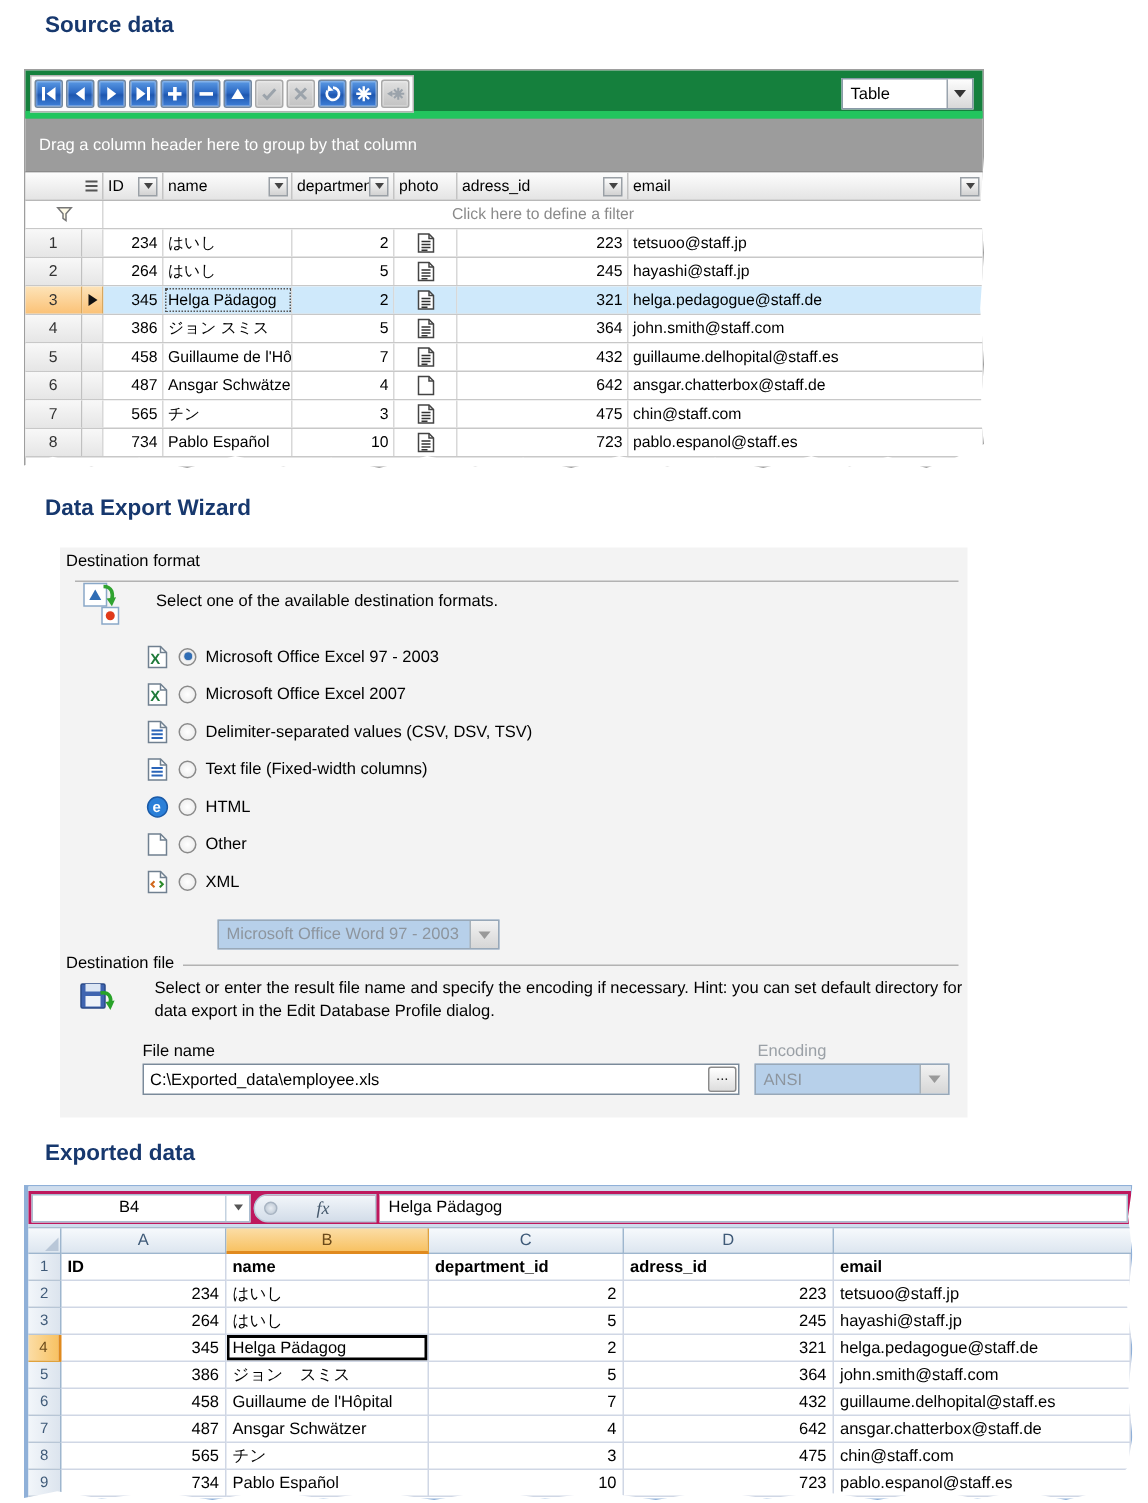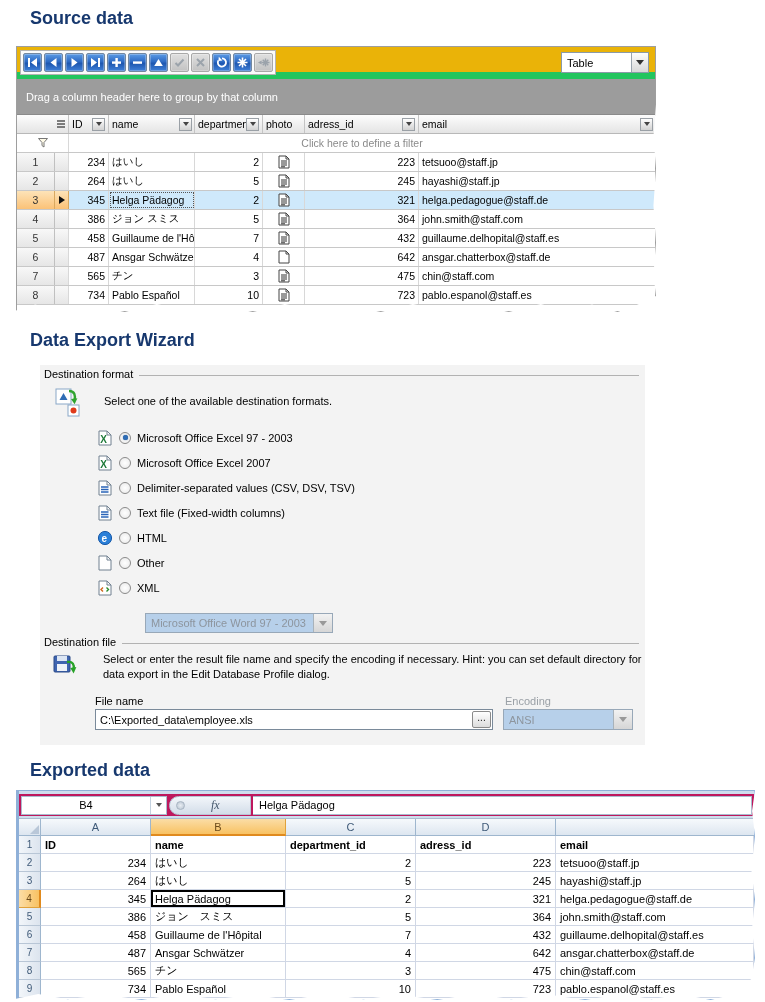--- a/index.html
+++ b/index.html
@@ -1,33 +1,33 @@
 <!DOCTYPE html>
 <html><head>
 <meta charset="utf-8">
 <style>
   * { margin:0; padding:0; box-sizing:border-box; }
   html,body { background:#fff; }
   body { font-family:"Liberation Sans","DejaVu Sans",sans-serif; }
   .page { position:relative; width:765px; height:1002px; background:#fff; overflow:hidden; }
 
-  .section-title { position:absolute; left:30px; font-size:18px; font-weight:bold; color:#17386e; }
+  .section-title { position:absolute; left:30px; font-size:15px; font-weight:bold; color:#17386e; }
   #title-source { top:8px; }
   #title-wizard { top:330px; }
   #title-exported { top:760px; }
 
   
   .panel-source {
     position:absolute; left:16px; top:46px; width:640px; height:266px;
     border:1px solid #9e9e9e; background:#fff;
     clip-path: polygon(0 0,100% 0,100% 22%,99.6% 34%,100% 46%,99.6% 60%,100% 74%,99.6% 86%,100% 94%,
       97% 97.4%,94% 100%,90% 97.2%,86% 99.6%,82% 97%,77% 100%,72% 97.4%,67% 99.6%,62% 97%,57% 100%,
       52% 97.4%,47% 99.6%,42% 97%,37% 100%,32% 97.4%,27% 99.6%,22% 97%,17% 100%,12% 97.4%,7% 99.6%,3% 97.2%,0 99.4%);
   }
-  .sg-toolbar { position:relative; height:32px; background:#eab308; border-bottom:7px solid #22c55e; }
+  .sg-toolbar { position:relative; height:32px; background:#15803d; border-bottom:5px solid #22c55e; }
   .nav-strip { position:absolute; left:3px; top:3px; display:inline-flex; gap:2px; padding:2px;
     background:#fbfbfb; border:1px solid #b4b4b4; }
   .nav-btn { width:19px; height:19px; display:flex; align-items:center; justify-content:center;
     border:1px solid #7388a0; border-radius:2px; color:#fff; cursor:pointer;
     background:linear-gradient(180deg,#5b9ae4 0%,#2d6ac4 45%,#1e57b0 55%,#3f80d8 100%);
     box-shadow:inset 0 0 0 1px rgba(255,255,255,.25); }
   .nav-btn.disabled { background:linear-gradient(180deg,#e0e0e0,#c2c2c2); border-color:#a8a8a8; color:#9ba3ab; }
   .nav-btn svg { display:block; }
   .view-dd { position:absolute; right:6px; top:5px; width:88px; height:21px; background:#fff;
     border:1px solid #8a9aa8; display:flex; align-items:center; font-size:11px; }
@@ -67,21 +67,21 @@
   .c-email { flex:1; padding-left:3px; border-right:none; }
   .srow.sel .scell { background:#cfe9fb; }
   .srow.sel .c-rownum, .srow.sel .c-ind { background:linear-gradient(180deg,#fde3b8,#fbc277); border-right-color:#d8a860; }
   .srow.sel .c-name { outline:1px dotted #555; outline-offset:-2px; }
   .ind-arrow { width:0; height:0; border-top:4px solid transparent; border-bottom:4px solid transparent; border-left:6px solid #111; }
 
   
   .panel-wizard { position:absolute; left:40px; top:365px; width:605px; height:380px; background:#f3f3f3; }
   .grp-head { position:absolute; left:4px; right:6px; display:flex; font-size:11px; color:#000; }
   .grp-head .line { flex:1; border-top:1px solid #b2b2b2; margin:7px 0 0 6px; }
-  #grp-format { top:3px; }
+  #grp-format { top:3px;flex-direction:column; }
   #grp-file { top:271px; }
   .wiz-icon { position:absolute; }
   #fmt-icon { left:15px; top:23px; }
   #file-icon { left:13px; top:288px; }
   .wiz-text { position:absolute; font-size:11px; color:#000; }
   #fmt-instruction { left:64px; top:30px; }
   #file-hint { left:63px; top:287px; width:545px; line-height:15px; }
 
   .fmt-options { position:absolute; left:57px; top:60px; }
   .fmt-opt { display:flex; align-items:center; height:25px; gap:6px; }

